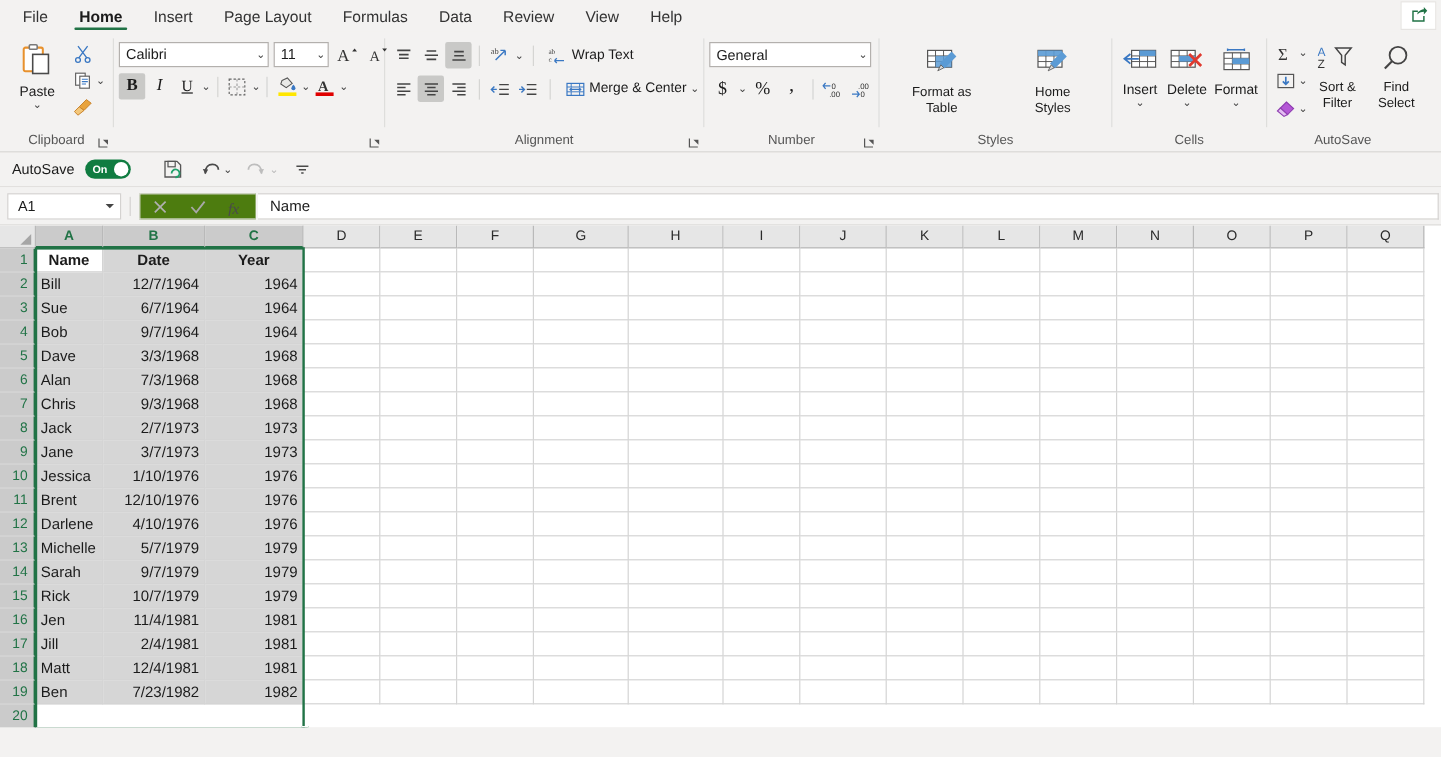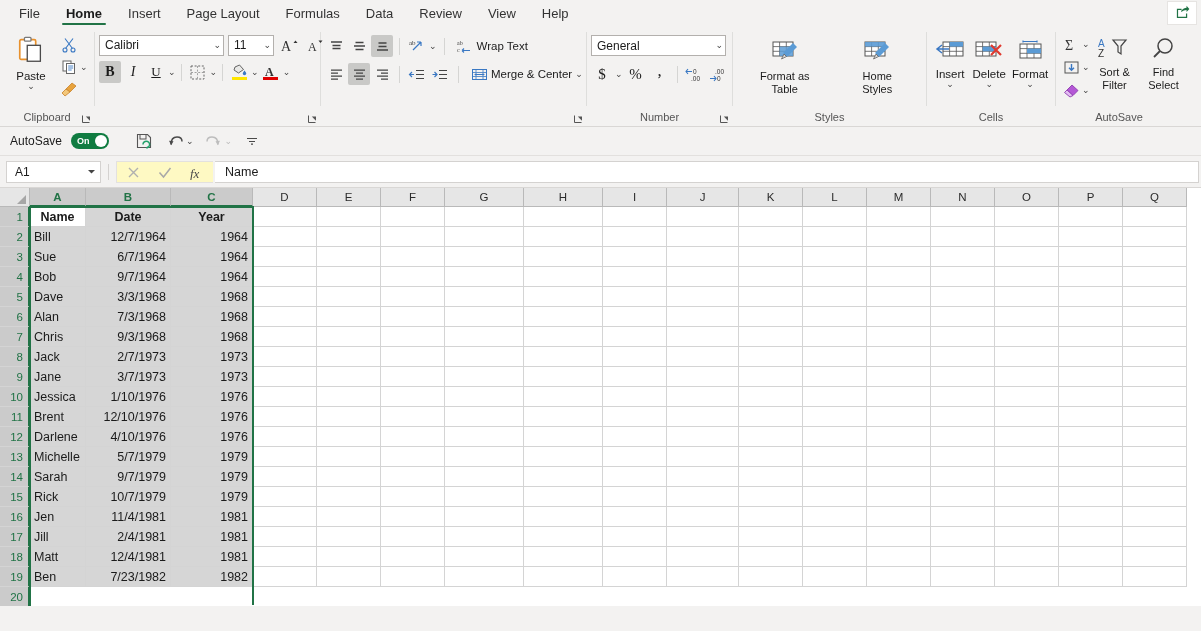--- a/index.html
+++ b/index.html
@@ -352,20 +352,21 @@
           <svg width="17" height="15" viewBox="0 0 17 15">
             <rect x="1.5" y="2.5" width="14" height="10" fill="none" stroke="#3a78c3" stroke-width="1"></rect>
             <path d="M1.5 5.5h14M1.5 9.5h14M5 2.5v3M12 2.5v3M5 9.5v3M12 9.5v3" stroke="#3a78c3" stroke-width="0.8"></path>
             <path d="M4 7.5h9M5.5 6l-1.5 1.5L5.5 9M11.5 6L13 7.5 11.5 9" stroke="#3a78c3" stroke-width="1" fill="none"></path>
           </svg>
           <span>Merge &amp; Center</span>
           <span class="caret">⌄</span>
         </div>
       </div>
     </div>
+    <div class="group-label">Alignment</div>
     <div class="dlg">
       <svg width="11" height="11" viewBox="0 0 11 11">
           <path d="M1.5 1.5v7h7" fill="none" stroke="#555" stroke-width="1"></path>
           <path d="M9 2.5v4.2L4.8 2.5z" fill="#555"></path>
         </svg>
     </div>
   </div>
   <div class="group-sep"></div>
 
   <div class="group" style="width:145px">
@@ -582,21 +583,21 @@
 <div id="formula-bar">
   <div id="name-box">
     <span class="nv">A1</span>
     <span>
       <svg width="9" height="9" viewBox="0 0 9 9">
           <path d="M1 3l3.5 3.5L8 3z" fill="#444"></path>
         </svg>
     </span>
   </div>
   <div class="vsep"></div>
-  <div style="display:flex;border:1px solid #e3e1df;border-right:none;background:#fef9c3;height:22px;">
+  <div style="display:flex;border:1px solid #e3e1df;border-right:none;background:#4d7c0f;height:22px;">
     <div class="fbtn">
       <svg width="13" height="13" viewBox="0 0 13 13">
           <path d="M2 2l9 9M11 2l-9 9" stroke="#b0b0b0" stroke-width="1.4"></path>
         </svg>
     </div>
     <div class="fbtn">
       <svg width="14" height="13" viewBox="0 0 14 13">
           <path d="M1.5 6.5l4 4.5L12.5 2" stroke="#a8a8a8" stroke-width="1.5" fill="none"></path>
         </svg>
     </div>

